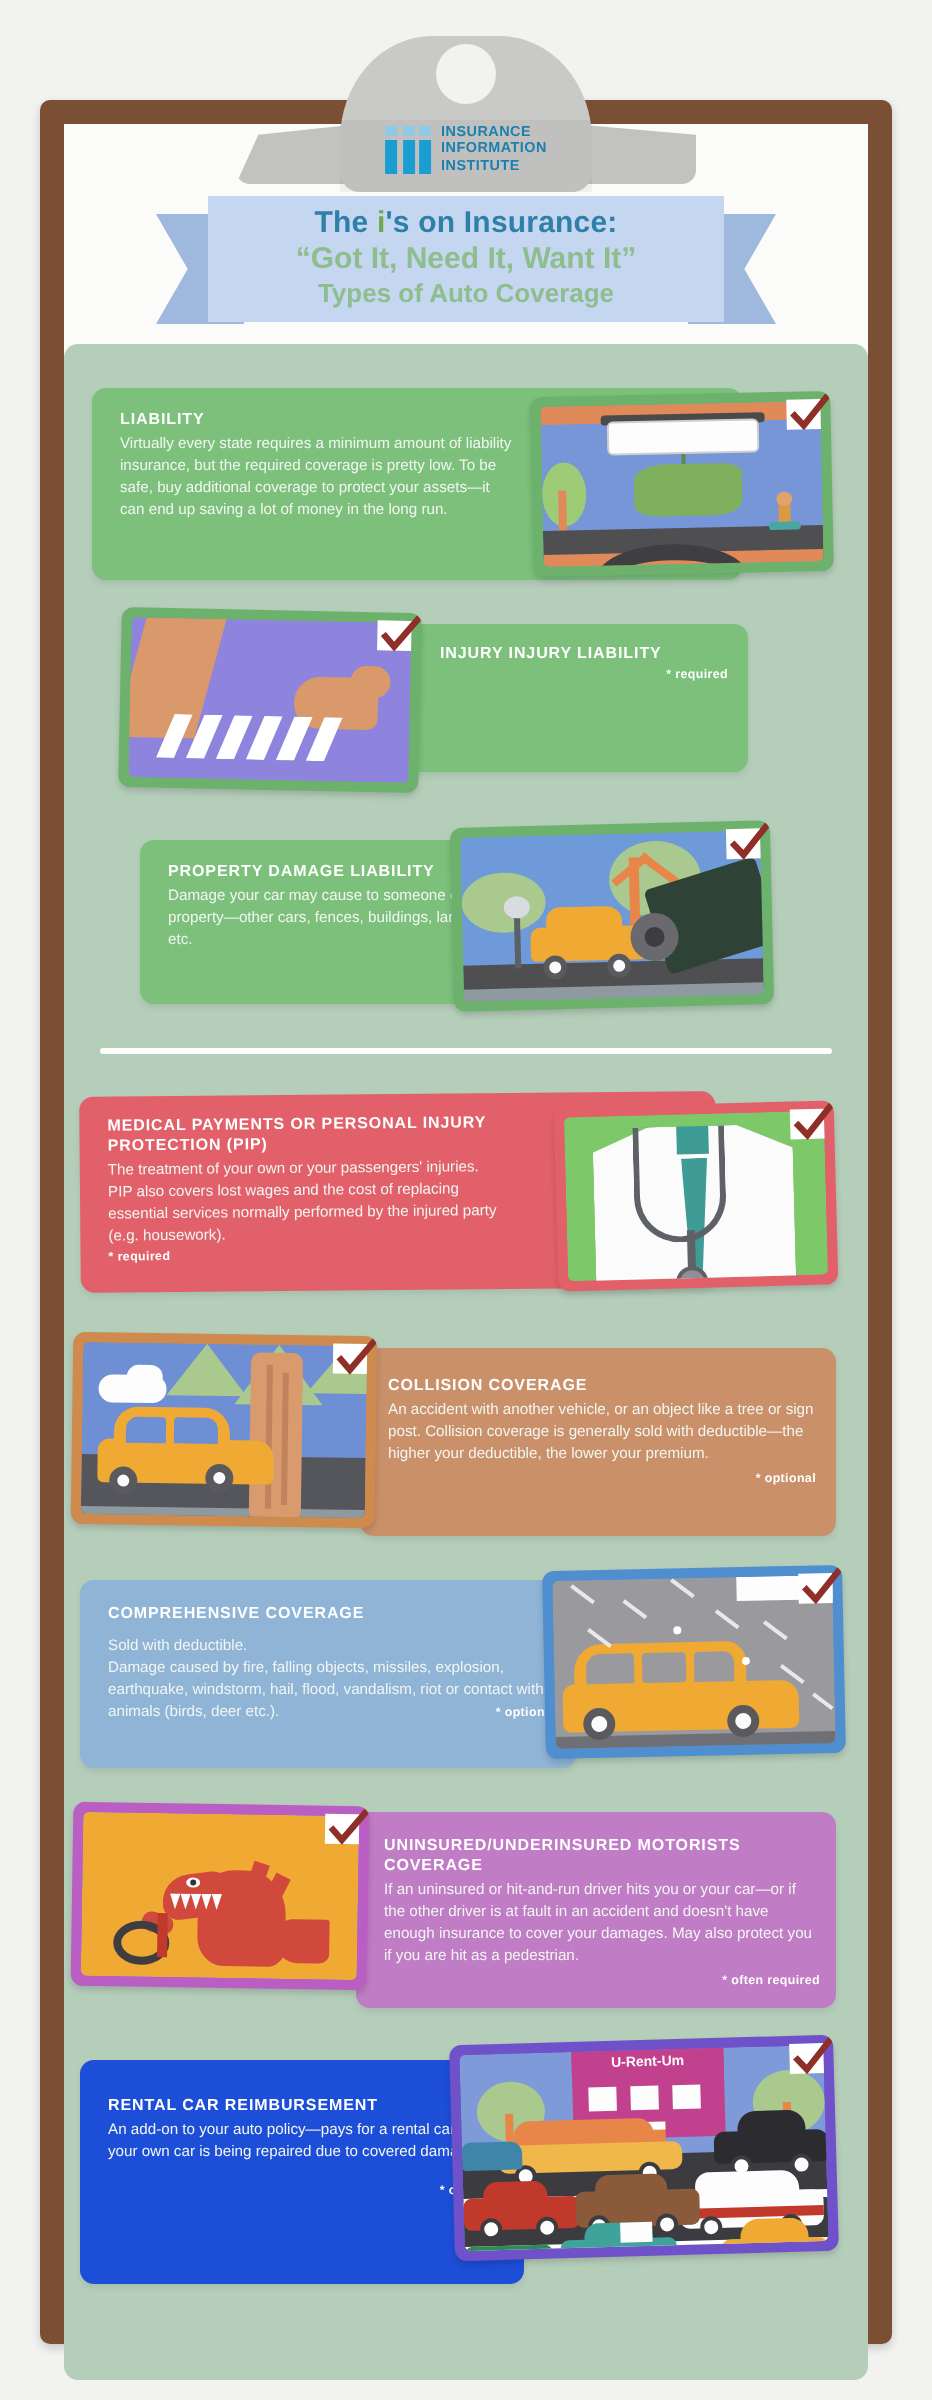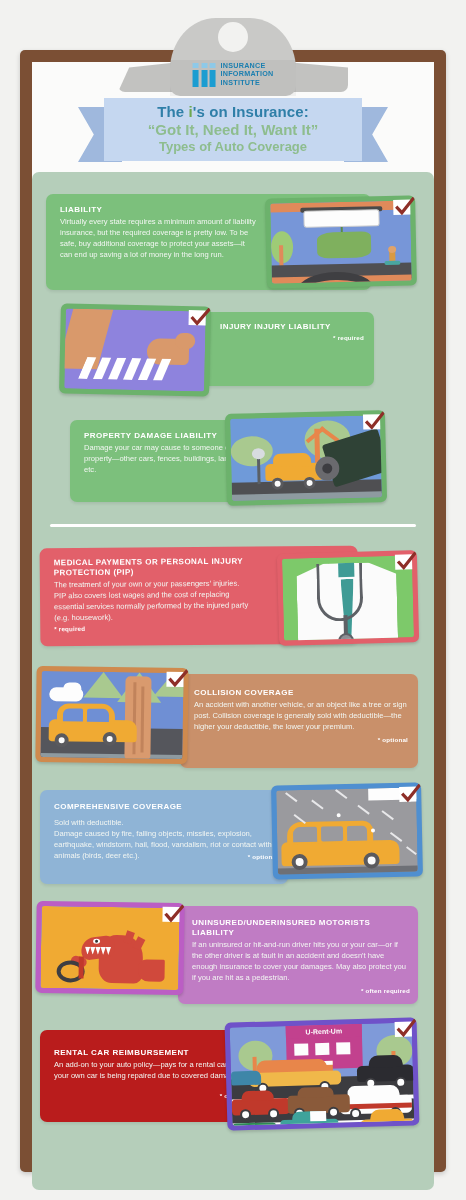--- a/index.html
+++ b/index.html
@@ -379,21 +379,21 @@
         <svg width="22" height="22" viewBox="0 0 22 22">
             <path d="M3 11 L7.5 16 L20 1" stroke="#8e2f28" stroke-width="3.2" fill="none" stroke-linecap="square"></path>
           </svg>
       </div>
     </div>
   </div>
 
   <div class="card">
     <div class="bubble" style="left:146px; top:734px; width:240px; height:98px; background:#c07cc4;">
       <div style="padding:12px 8px 0 14px;">
-        <div class="ttl">UNINSURED/UNDERINSURED MOTORISTS LIABILITY</div>
+        <div class="ttl">UNINSURED/UNDERINSURED MOTORISTS COVERAGE</div>
         <div class="body">If an uninsured or hit-and-run driver hits you or your car—or if the other driver is at fault in an accident and doesn't have enough insurance to cover your damages. May also protect you if you are hit as a pedestrian.</div>
         <div class="note note-r" style="margin-top:3px;">* often required</div>
       </div>
     </div>
     <div class="photo" style="left:4px; top:730px; width:148px; height:92px; background:#bb5ec4; transform:rotate(0.9deg);">
       <div class="inner">
         <div class="sky" style="background:#7f9ad9;"></div>
         <div class="abs" style="left:0;top:0;right:0;bottom:0;background:#f0aa33;clip-path:polygon(0 0,100% 0,100% 100%,0 100%, 0 76%, 12% 28%, 34% 13%, 100% 13%, 100% 76%, 0 76%);"></div>
         <div class="abs" style="left:58px;top:28px;width:44px;height:48px;background:#d0493c;border-radius:40% 46% 20% 30%;"></div>
         <div class="abs" style="left:40px;top:30px;width:34px;height:22px;background:#d0493c;border-radius:14px 8px 10px 8px;transform:rotate(-8deg);"></div>
@@ -409,21 +409,21 @@
       </div>
       <div class="check">
         <svg width="22" height="22" viewBox="0 0 22 22">
             <path d="M3 11 L7.5 16 L20 1" stroke="#8e2f28" stroke-width="3.2" fill="none" stroke-linecap="square"></path>
           </svg>
       </div>
     </div>
   </div>
 
   <div class="card">
-    <div class="bubble" style="left:8px; top:858px; width:222px; height:92px; background:#b91c1c;">
+    <div class="bubble" style="left:8px; top:858px; width:222px; height:112px; background:#1d4ed8;">
       <div style="padding:18px 12px 0 14px;">
         <div class="ttl">RENTAL CAR REIMBURSEMENT</div>
         <div class="body">An add-on to your auto policy—pays for a rental car while your own car is being repaired due to covered damage.</div>
         <div class="note note-r" style="margin-top:10px;">* optional</div>
       </div>
     </div>
     <div class="photo" style="left:194px; top:848px; width:192px; height:108px; background:#6f52c9; transform:rotate(-1.6deg);">
       <div class="inner">
         <div class="sky" style="background:#7f9ad9;"></div>
         <div class="abs" style="left:56px;top:0;width:76px;height:44px;background:#c2418e;"></div>

